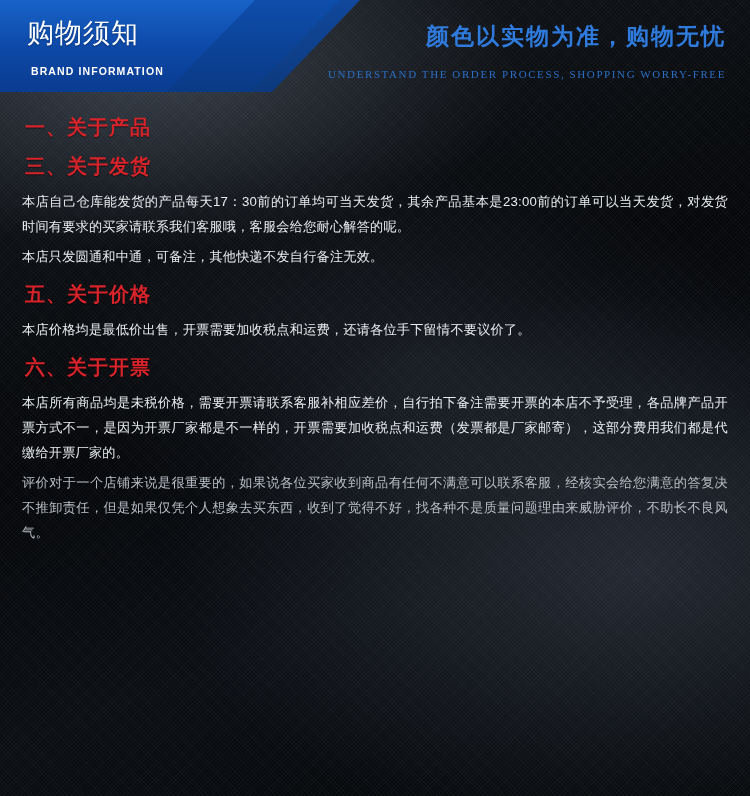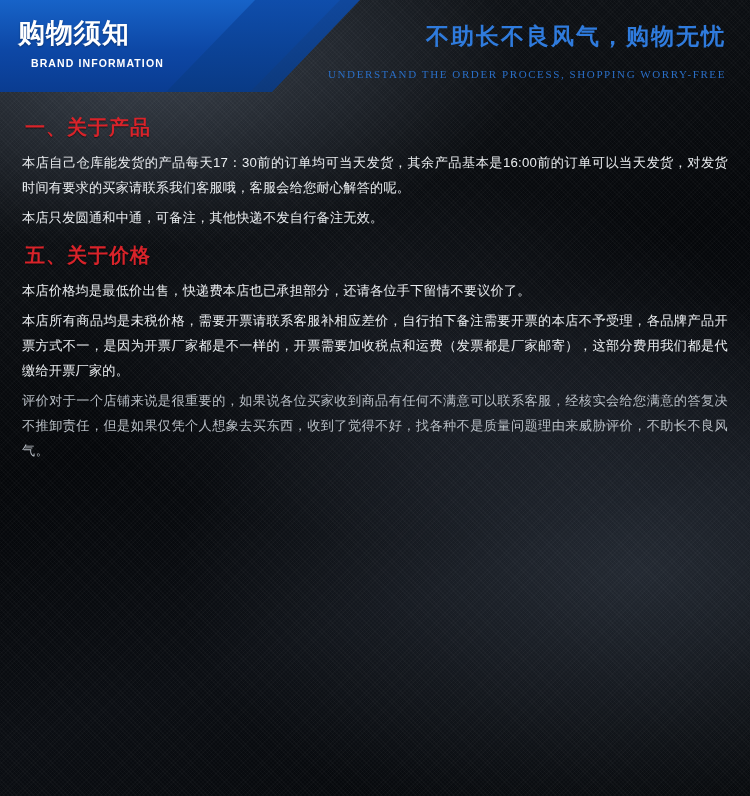--- a/index.html
+++ b/index.html
@@ -61,32 +61,33 @@
     opacity: 0.9;
   }
   .hdr-left {
     position: absolute;
     top: 17px;
     left: 18px;
     z-index: 4;
   }
   .hdr-title-cn {
     font-size: 27px;
-    font-weight: bold;
+    font-weight: normal;
     color: #ffffff;
     letter-spacing: 1px;
     line-height: 32px;
     text-shadow: 0 1px 2px rgba(0,0,0,0.35);
+    margin-left: 9px;
   }
   .hdr-title-en {
     font-size: 10.5px;
     color: #ffffff;
     letter-spacing: 1.1px;
     font-weight: bold;
-    margin-top: 8px;
+    margin-top: 16px;
     padding-left: 13px;
   }
   .hdr-right {
     position: absolute;
     top: 22px;
     right: 24px;
     text-align: right;
     z-index: 4;
   }
   .hdr-right-cn {
@@ -140,46 +141,48 @@
   <div class="header">
     <div class="hdr-blue"></div>
     <div class="hdr-blue-dark"></div>
 
     <div class="hdr-left">
       <div class="hdr-title-cn">购物须知</div>
       <div class="hdr-title-en">BRAND INFORMATION</div>
     </div>
 
     <div class="hdr-right">
-      <div class="hdr-right-cn">不助长不良风气，购物无忧</div>
+      <div class="hdr-right-cn">颜色以实物为准，购物无忧</div>
       <div class="hdr-right-en">UNDERSTAND THE ORDER PROCESS, SHOPPING WORRY-FREE</div>
     </div>
   </div>
 
   <div class="content">
 
     <div class="section">
       <div class="sec-title">一、关于产品</div>
     </div>
 
 
     <div class="section">
-      <div class="sec-body">本店自己仓库能发货的产品每天17：30前的订单均可当天发货，其余产品基本是16:00前的订单可以当天发货，对发货时间有要求的买家请联系我们客服哦，客服会给您耐心解答的呢。</div>
+      <div class="sec-title">三、关于发货</div>
+      <div class="sec-body">本店自己仓库能发货的产品每天17：30前的订单均可当天发货，其余产品基本是23:00前的订单可以当天发货，对发货时间有要求的买家请联系我们客服哦，客服会给您耐心解答的呢。</div>
     </div>
 
     <div class="section">
       <div class="sec-body">本店只发圆通和中通，可备注，其他快递不发自行备注无效。</div>
     </div>
 
     <div class="section">
       <div class="sec-title">五、关于价格</div>
-      <div class="sec-body">本店价格均是最低价出售，快递费本店也已承担部分，还请各位手下留情不要议价了。</div>
+      <div class="sec-body">本店价格均是最低价出售，开票需要加收税点和运费，还请各位手下留情不要议价了。</div>
     </div>
 
     <div class="section">
+      <div class="sec-title">六、关于开票</div>
       <div class="sec-body">本店所有商品均是未税价格，需要开票请联系客服补相应差价，自行拍下备注需要开票的本店不予受理，各品牌产品开票方式不一，是因为开票厂家都是不一样的，开票需要加收税点和运费（发票都是厂家邮寄），这部分费用我们都是代缴给开票厂家的。</div>
     </div>
 
     <div class="section">
       <div class="sec-body dim">评价对于一个店铺来说是很重要的，如果说各位买家收到商品有任何不满意可以联系客服，经核实会给您满意的答复决不推卸责任，但是如果仅凭个人想象去买东西，收到了觉得不好，找各种不是质量问题理由来威胁评价，不助长不良风气。</div>
     </div>
 
   </div>
 </div>
 

